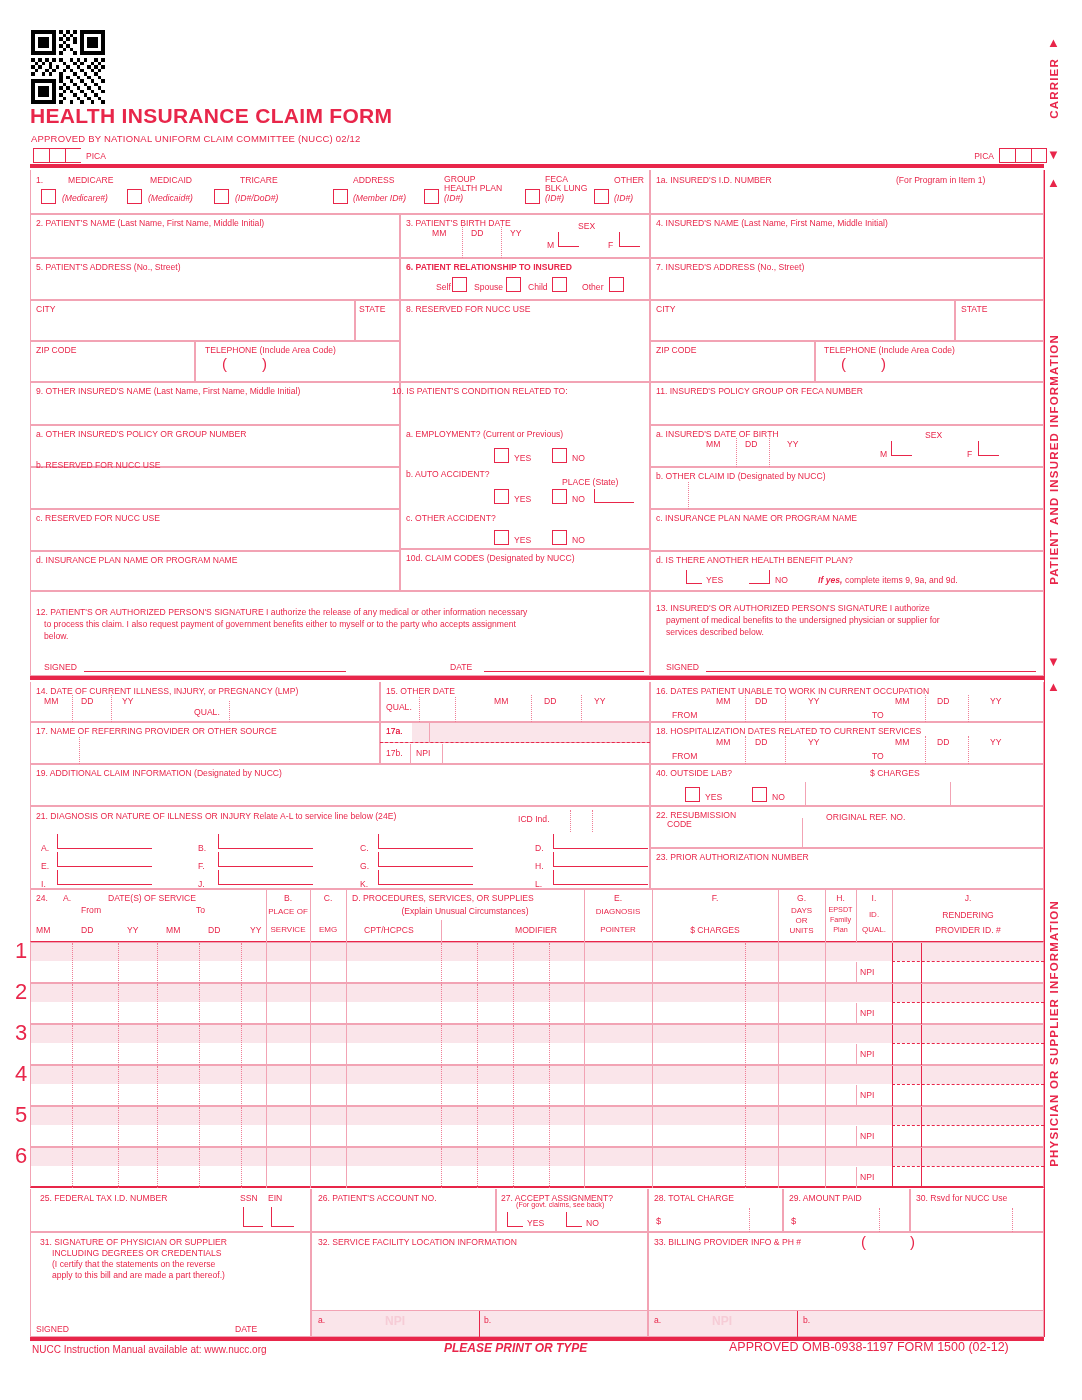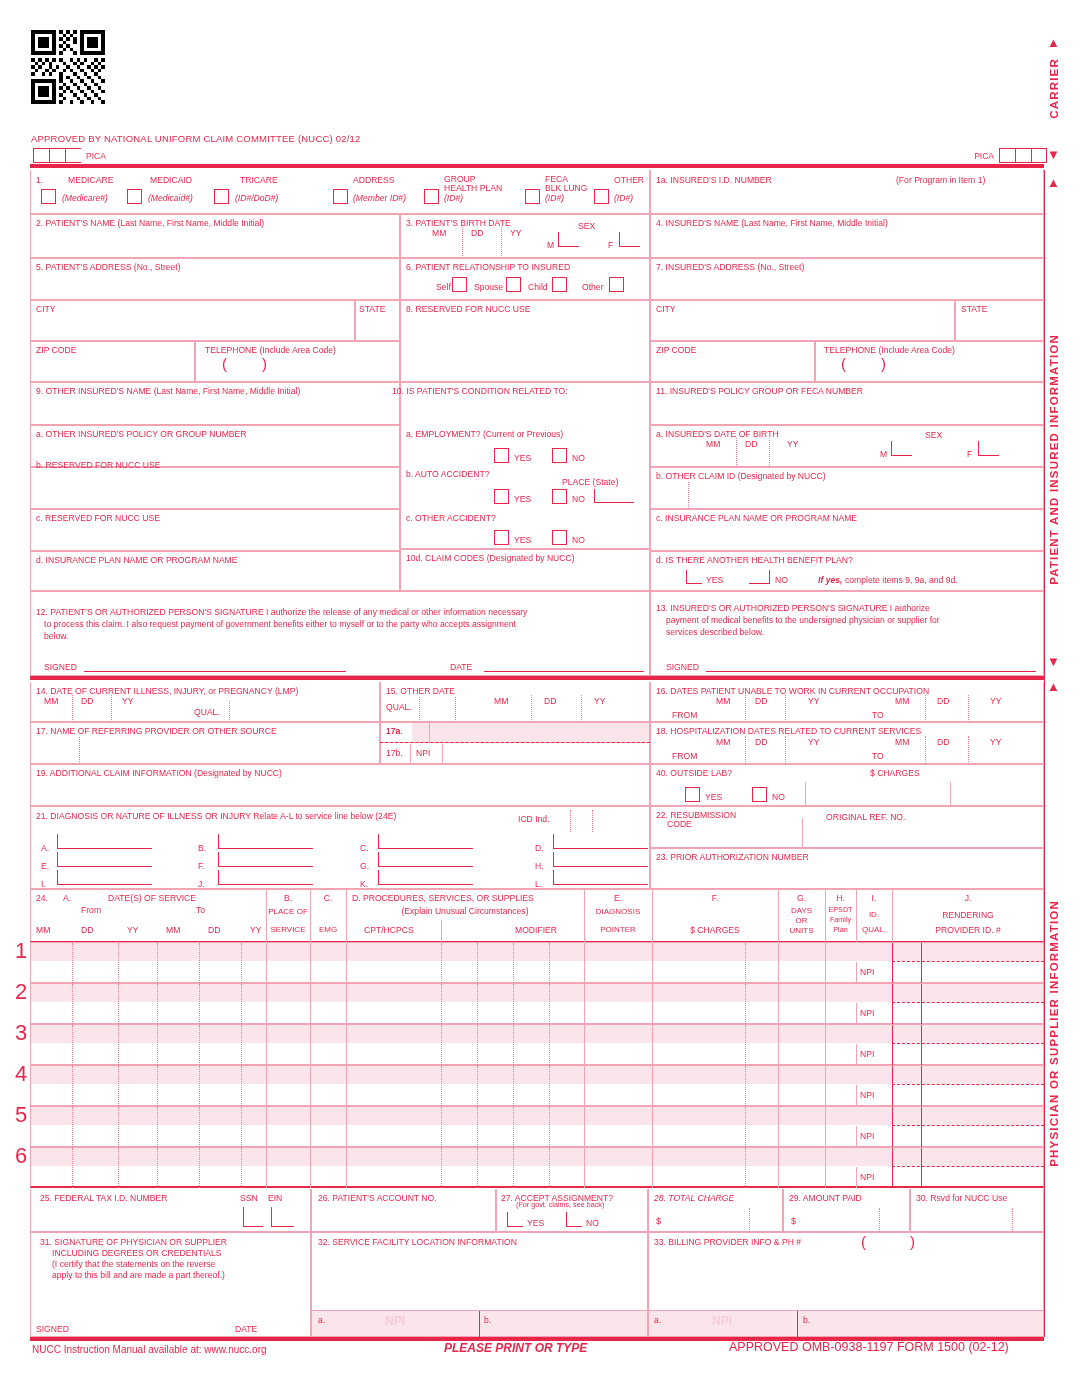--- a/index.html
+++ b/index.html
@@ -176,20 +176,21 @@
           <rect x="19" y="19" width="1" height="1"></rect>
         <rect x="8" y="20" width="1" height="1"></rect>
           <rect x="11" y="20" width="1" height="1"></rect>
         <rect x="14" y="20" width="1" height="1"></rect>
           <rect x="17" y="20" width="1" height="1"></rect>
         <rect x="20" y="20" width="1" height="1"></rect>
       </g>
     </svg>
   </div>
 
+  <div class="title">HEALTH INSURANCE CLAIM FORM</div>
   <div class="subtitle">APPROVED BY NATIONAL UNIFORM CLAIM COMMITTEE (NUCC) 02/12</div>
 
   <div class="pica-left">
     <div class="bx"></div>
     <div class="bx"></div>
     <div class="bx"></div>
     <div class="pica-lbl">PICA</div>
   </div>
   <div class="pica-right">
     <div class="pica-lbl">PICA</div>
@@ -247,21 +248,21 @@
   <div class="lbl" style="left:608px; top:240px;">F</div>
   <div class="corner" style="left:619px; top:232px; width:21px; height:15px;"></div>
 
   <div class="cell" style="left:650px; top:214px; width:394px; height:44px;"></div>
   <div class="lbl" style="left:656px; top:218px;">4. INSURED'S NAME (Last Name, First Name, Middle Initial)</div>
 
   <div class="cell" style="left:30px; top:258px; width:370px; height:42px;"></div>
   <div class="lbl" style="left:36px; top:262px;">5. PATIENT'S ADDRESS (No., Street)</div>
 
   <div class="cell" style="left:400px; top:258px; width:250px; height:42px;"></div>
-  <div class="lbl" style="left:406px; top:262px;">6. PATIENT RELATIONSHIP TO INSURED</div>
+  <div class="lbl" style="left:406px; top:262px;font-weight:bold;">6. PATIENT RELATIONSHIP TO INSURED</div>
   <div class="lbl" style="left:436px; top:282px;">Self</div>
   <div class="cb" style="left:452px; top:277px;"></div>
   <div class="lbl" style="left:474px; top:282px;">Spouse</div>
   <div class="cb" style="left:506px; top:277px;"></div>
   <div class="lbl" style="left:528px; top:282px;">Child</div>
   <div class="cb" style="left:552px; top:277px;"></div>
   <div class="lbl" style="left:582px; top:282px;">Other</div>
   <div class="cb" style="left:609px; top:277px;"></div>
 
   <div class="cell" style="left:650px; top:258px; width:394px; height:42px;"></div>
@@ -736,21 +737,21 @@
 
   <div class="cell" style="left:496px; top:1189px; width:152px; height:43px; border-top:none;"></div>
   <div class="lbl" style="left:501px; top:1193px;">27. ACCEPT ASSIGNMENT?</div>
   <div class="lbl tiny" style="left:516px; top:1201px;">(For govt. claims, see back)</div>
   <div class="corner" style="left:507px; top:1212px; width:16px; height:15px;"></div>
   <div class="lbl" style="left:527px; top:1218px;">YES</div>
   <div class="corner" style="left:566px; top:1212px; width:16px; height:15px;"></div>
   <div class="lbl" style="left:586px; top:1218px;">NO</div>
 
   <div class="cell" style="left:648px; top:1189px; width:135px; height:43px; border-top:none;"></div>
-  <div class="lbl" style="left:654px; top:1193px;font-style:italic;">28. TOTAL CHARGE</div>
+  <div class="lbl" style="left:654px; top:1193px;">28. TOTAL CHARGE</div>
   <div class="lbl t9" style="left:656px; top:1216px;">$</div>
   <div class="vline-d" style="left:749px; top:1208px; height:24px;"></div>
 
   <div class="cell" style="left:783px; top:1189px; width:127px; height:43px; border-top:none;"></div>
   <div class="lbl" style="left:789px; top:1193px;">29. AMOUNT PAID</div>
   <div class="lbl t9" style="left:791px; top:1216px;">$</div>
   <div class="vline-d" style="left:879px; top:1208px; height:24px;"></div>
 
   <div class="cell" style="left:910px; top:1189px; width:134px; height:43px; border-top:none;"></div>
   <div class="lbl" style="left:916px; top:1193px;">30. Rsvd for NUCC Use</div>

